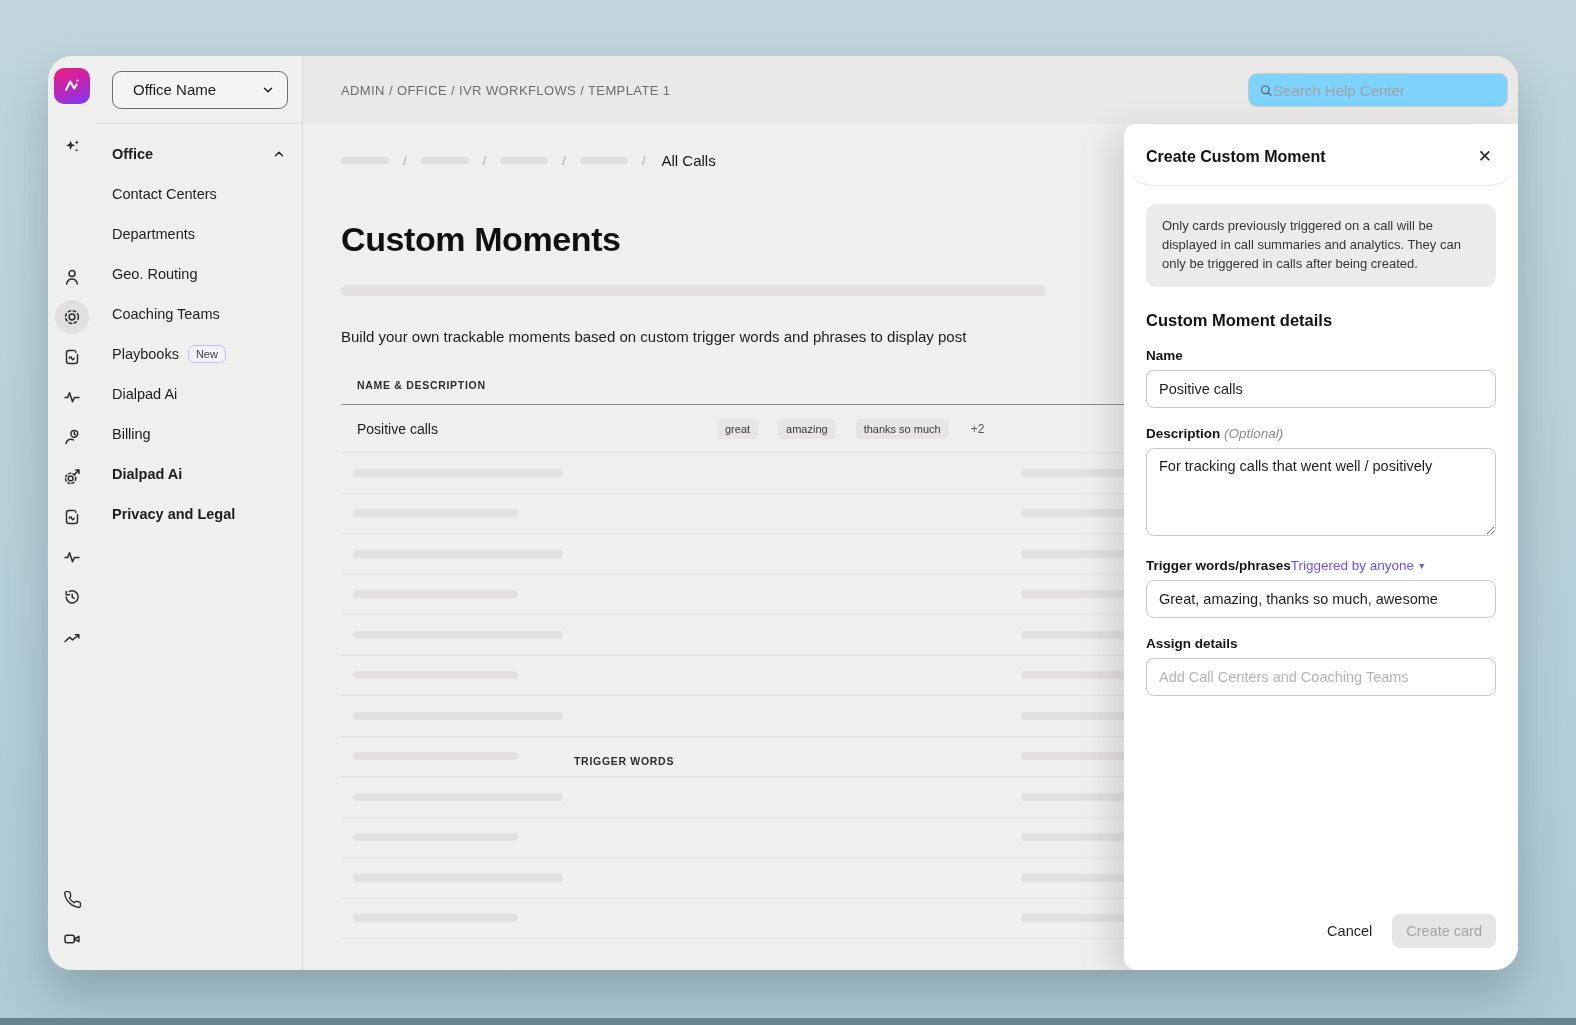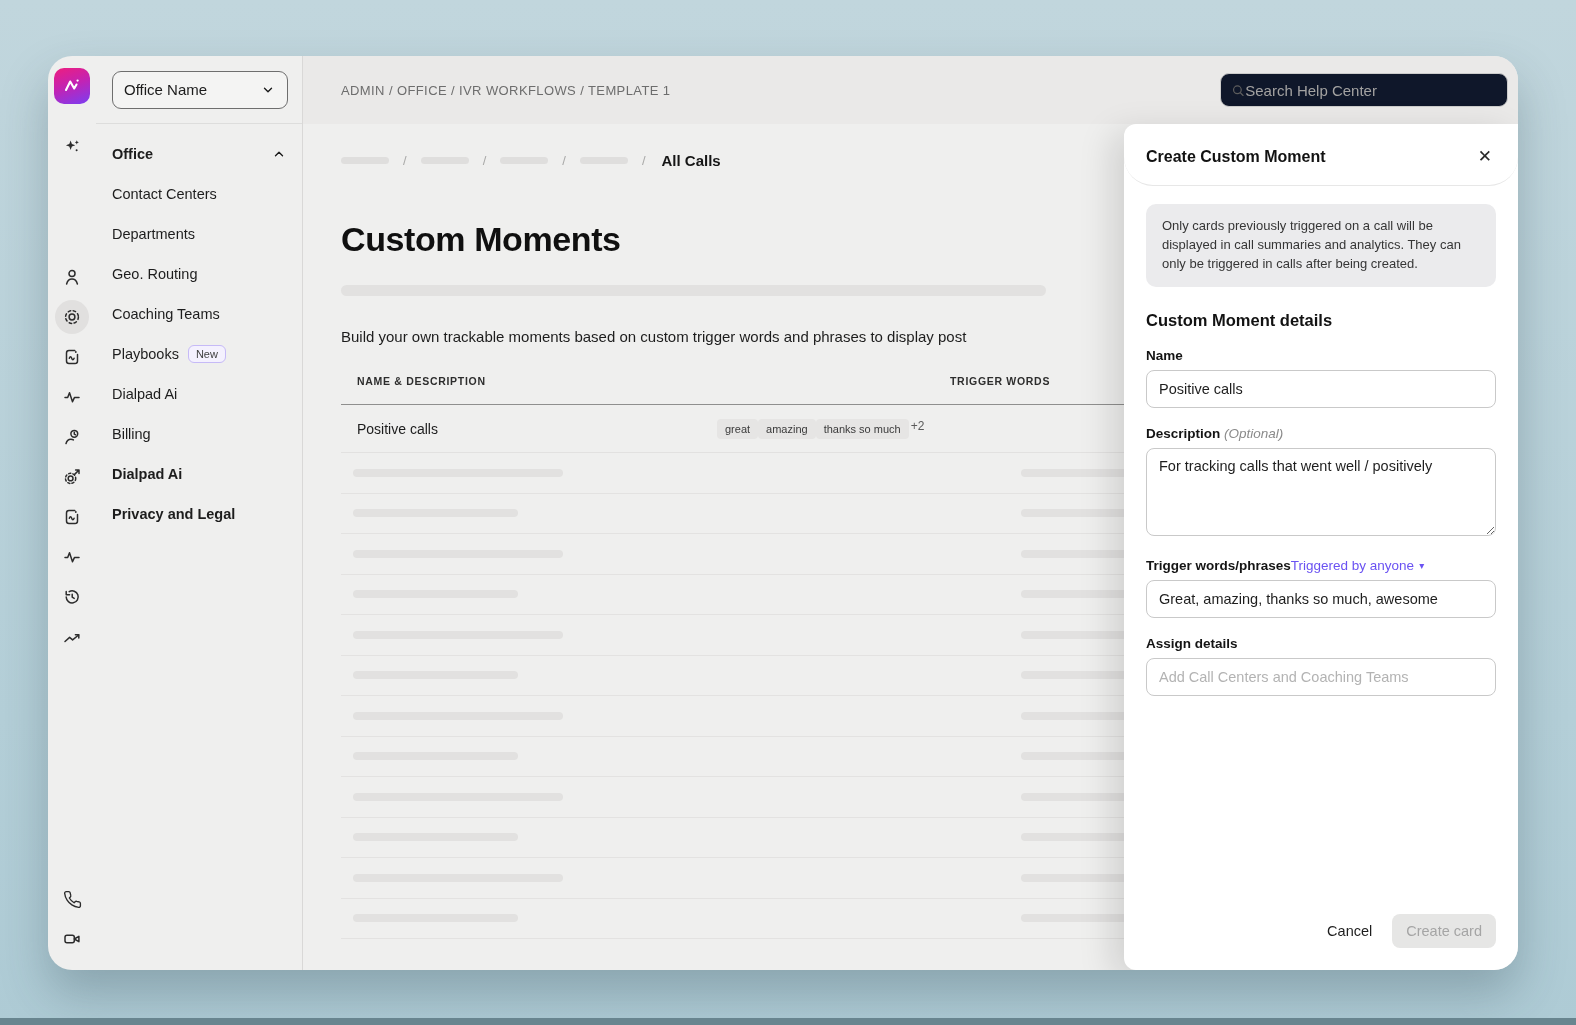--- a/index.html
+++ b/index.html
@@ -17,53 +17,53 @@
   .rail-icon.active { background:#e1e0df; }
   .rail-icon svg { display:block; }
   .rail .gap-sparkle { margin-top:26px; }
   .rail .gap-group { margin-top:96px; }
   .rail .sp { margin-top:6px; }
   .rail .bottom { margin-top:auto; }
 
   
   .sidebar { width:207px; flex:0 0 207px; border-right:1px solid #d9d8d7; display:flex; flex-direction:column; }
   .office-select-wrap { height:68px; display:flex; align-items:center; padding:0 14px 0 16px; border-bottom:1px solid #dddddc; }
-  .office-select { width:100%; height:38px; background:#f4f4f3; border:1px solid #6e6e6e; border-radius:9px; display:flex; align-items:center; justify-content:space-between; padding:0 12px 0 11px; font-size:15px; color:#1c1c1c; cursor:pointer; }
+  .office-select { width:100%; height:38px; background:#f4f4f3; border:1px solid #6e6e6e; border-radius:9px; display:flex; align-items:center; justify-content:space-between; padding:0 12px 0 20px; font-size:15px; color:#1c1c1c; cursor:pointer; }
   .nav { padding:10px 0 0; }
   .nav-row { height:40px; display:flex; align-items:center; padding:0 16px; font-size:14.5px; color:#1d1d1d; cursor:pointer; }
   .nav-row.header { font-weight:700; justify-content:space-between; }
   .nav-row.subheader { font-weight:700; }
   .badge-new { margin-left:9px; font-size:11px; color:#3f3f3f; border:1px solid #c6baf7; background:#f4f1fe; border-radius:6px; padding:2px 7px; }
 
   
   .main { flex:1; display:flex; flex-direction:column; position:relative; min-width:0; }
   .topbar { height:68px; flex:0 0 68px; background:#eae9e8; display:flex; align-items:center; justify-content:space-between; padding:0 10px 0 38px; }
   .crumb { font-size:13px; color:#6d6d6d; letter-spacing:.4px; }
-  .search-box { width:288px; height:34px; border:1px solid #cccccb; background:#0f172a; border-radius:9px; display:flex; align-items:center; padding:0 10px; gap:0; color:#9b9b9b; }
+  .search-box { width:260px; height:34px; border:1px solid #cccccb; background:#7dd3fc; border-radius:9px; display:flex; align-items:center; padding:0 10px; gap:0; color:#9b9b9b; }
   .search-box input { border:none; outline:none; background:transparent; font-size:15px; color:#6f6f6f; width:100%; font-family:"Liberation Sans",sans-serif; }
   .search-box input::placeholder { color:#a3a2a1; }
 
   .content { flex:1; padding:28px 0 0 38px; position:relative; overflow:hidden; }
   .crumb2 { display:flex; align-items:center; gap:14px; height:16px; }
   .crumb2 .pill { width:48px; height:7px; border-radius:4px; background:#dfdedd; }
   .crumb2 .sep { color:#a9a9a8; font-size:13px; }
-  .crumb2 .current { font-size:15px; font-weight:700; color:#161616; margin-left:2px; }
+  .crumb2 .current { font-size:15px; font-weight:400; color:#161616; margin-left:2px; }
 
   .page-title { margin-top:52px; font-size:34px; font-weight:700; letter-spacing:-.4px; color:#101010; }
   .title-skeleton { margin-top:26px; width:705px; height:11px; border-radius:6px; background:#e2e1e0; }
   .page-desc { margin-top:32px; font-size:15px; color:#1d1d1d; }
 
   .table { margin-top:34px; }
-  .thead { display:flex; align-items:flex-end; height:26px; padding-bottom:17px; border-bottom:1px solid #8f8f8e; width:1132px; }
+  .thead { display:flex; height:26px; padding-bottom:17px; border-bottom:1px solid #8f8f8e; width:1132px;flex-direction:column; }
   .th { font-size:10.5px; font-weight:700; letter-spacing:.7px; color:#2d2d2d; text-transform:uppercase; }
   .th.c1 { width:376px; flex:0 0 376px; padding-left:16px; }
   .th.c2 { padding-left:233px; }
   .trow { display:flex; align-items:center; height:48px; border-bottom:1px solid #e2e1e0; width:1132px; }
   .trow .cell-name { width:376px; flex:0 0 376px; padding-left:16px; font-size:14px; color:#1c1c1c; }
-  .chip-wrap { display:flex; gap:0; }
+  .chip-wrap { display:flex; align-items:center; gap:20px; }
   .chip { background:#e6e5e4; border-radius:4px; padding:4px 8px; font-size:11px; color:#3a3a3a; white-space:nowrap; }
   .chip-more { font-size:12px; color:#5a5a5a; margin-left:2px; }
   .srow { display:flex; align-items:center; height:40.5px; border-bottom:1px solid #e3e2e1; width:1132px; }
   .srow .bar { height:8px; border-radius:4px; background:#e2e1e0; }
   .srow .left { margin-left:12px; }
   .srow .rgroup { display:flex; gap:8px; margin-left:auto; }
   .srow .rbar { width:107px; height:8px; border-radius:4px; background:#e2e1e0; }
 
   
   .panel { position:absolute; right:0; top:68px; width:394px; height:846px; background:#ffffff; border-radius:12px 0 0 12px; box-shadow:-12px 8px 34px rgba(0,0,0,.13); display:flex; flex-direction:column; z-index:5; }

